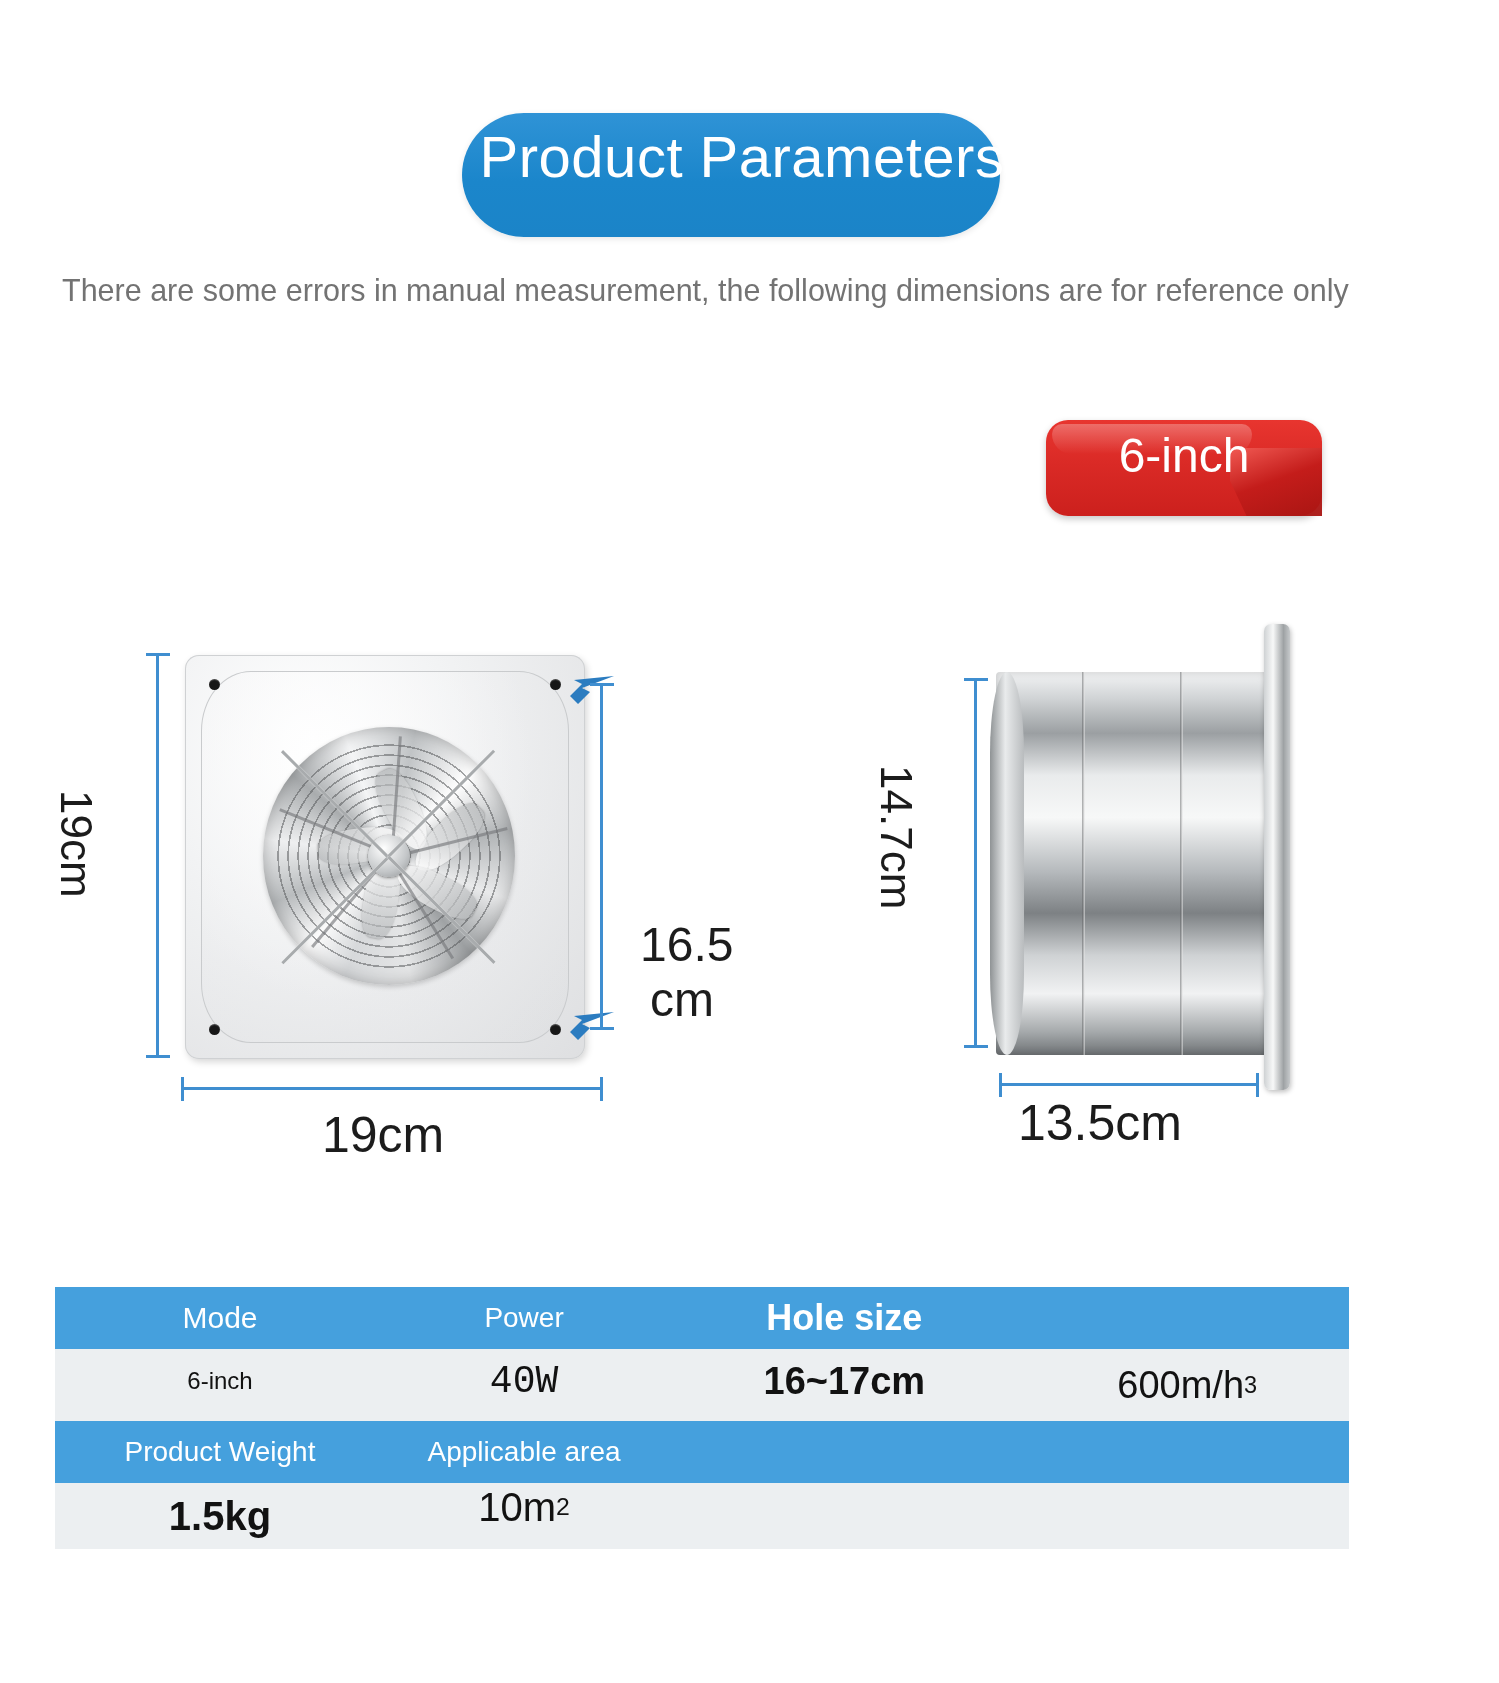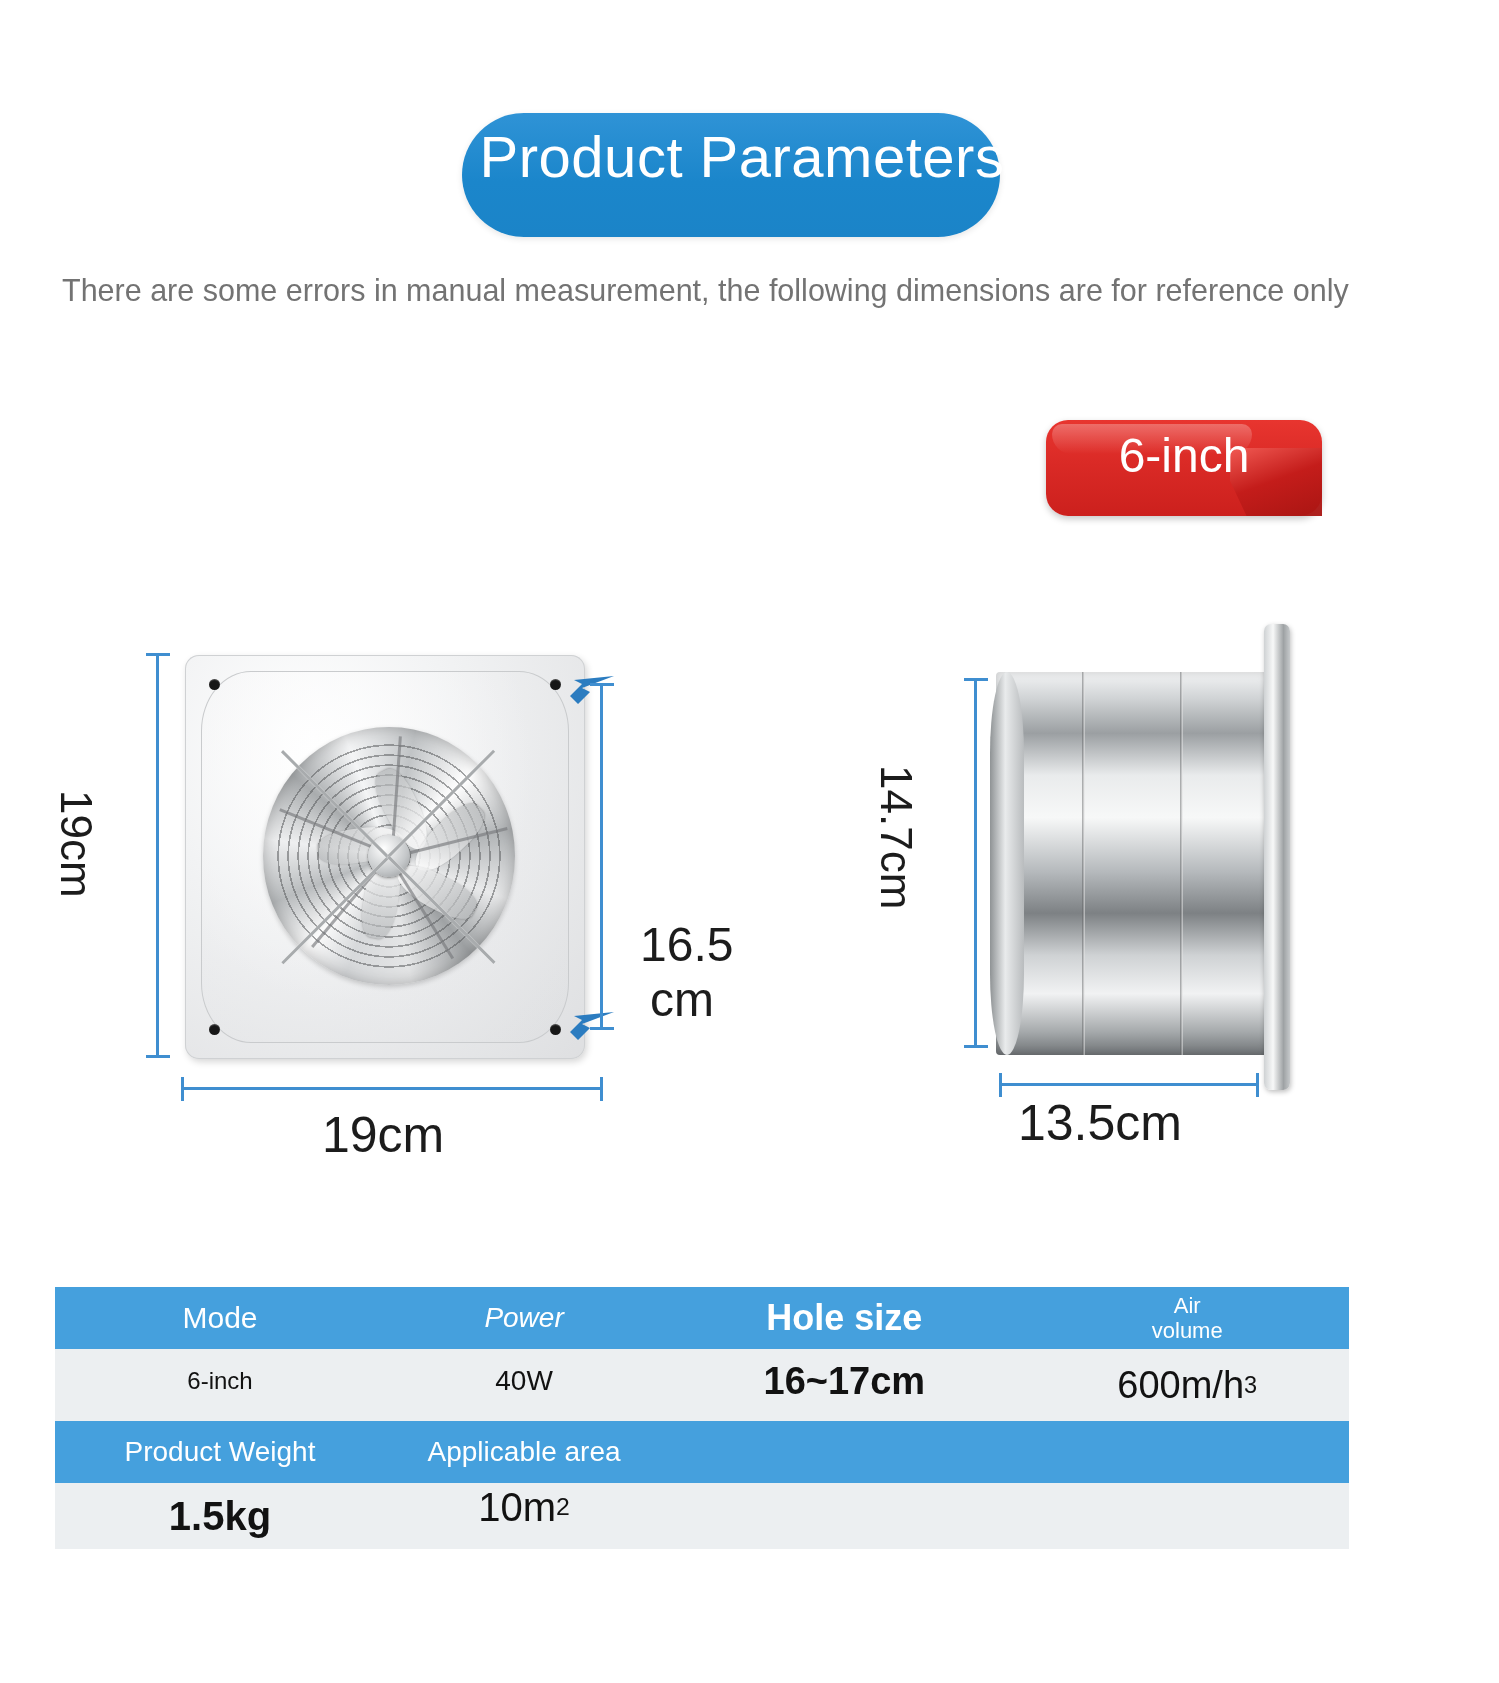--- a/index.html
+++ b/index.html
@@ -205,26 +205,26 @@
   }
   .c1{width:25.5%;}
   .c2{width:21.5%;}
   .c3{width:28%;font-weight:bold;}
   .c4{width:25%;}
 
   .trow.head .tcell{color:#ffffff;}
   .trow.body .tcell{color:#121212;}
 
   .h-mode{font-size:30px;height:62px;}
-  .h-power{font-size:28px;height:62px;font-style:italic;}
+  .h-power{font-size:28px;height:62px;}
   .h-hole{font-size:36px;height:62px;}
   .h-air{font-size:22px;height:62px;line-height:25px;white-space:normal;display:flex;flex-direction:column;justify-content:center;}
 
   .d-model{font-size:24px;height:64px;}
-  .d-power{font-size:28px;height:64px;}
+  .d-power{font-size:38px;height:64px;font-family:Liberation Mono, monospace;}
   .d-hole{font-size:38px;height:64px;}
   .d-air{font-size:38px;height:72px;}
 
   .h2-weight{font-size:28px;height:62px;}
   .h2-area{font-size:28px;height:62px;}
 
   .d2-weight{font-size:40px;height:66px;font-weight:bold;}
   .d2-area{font-size:40px;height:48px;}
 
   sup{font-size:.62em;vertical-align:super;}
@@ -311,24 +311,20 @@
 <div class="tick-v" style="left:999px;top:1073px;height:24px;"></div>
 <div class="tick-v" style="left:1256px;top:1073px;height:24px;"></div>
 <div class="dimlabel" style="left:1018px;top:1098px;font-size:50px;">13.5cm</div>
 
 <div id="spec-table">
 
   <div class="trow head">
     <div class="tcell c1 h-mode">Mode</div>
     <div class="tcell c2 h-power">Power</div>
     <div class="tcell c3 h-hole">Hole size</div>
-    <div class="tcell c4 h-air">
-      <span>Air</span>
-      <span>volume</span>
-    </div>
   </div>
 
   <div class="trow body">
     <div class="tcell c1 d-model">6-inch</div>
     <div class="tcell c2 d-power">40W</div>
     <div class="tcell c3 d-hole">16~17cm</div>
     <div class="tcell c4 d-air">
       <span>600m/h</span>
         <sup>3</sup>
     </div>

